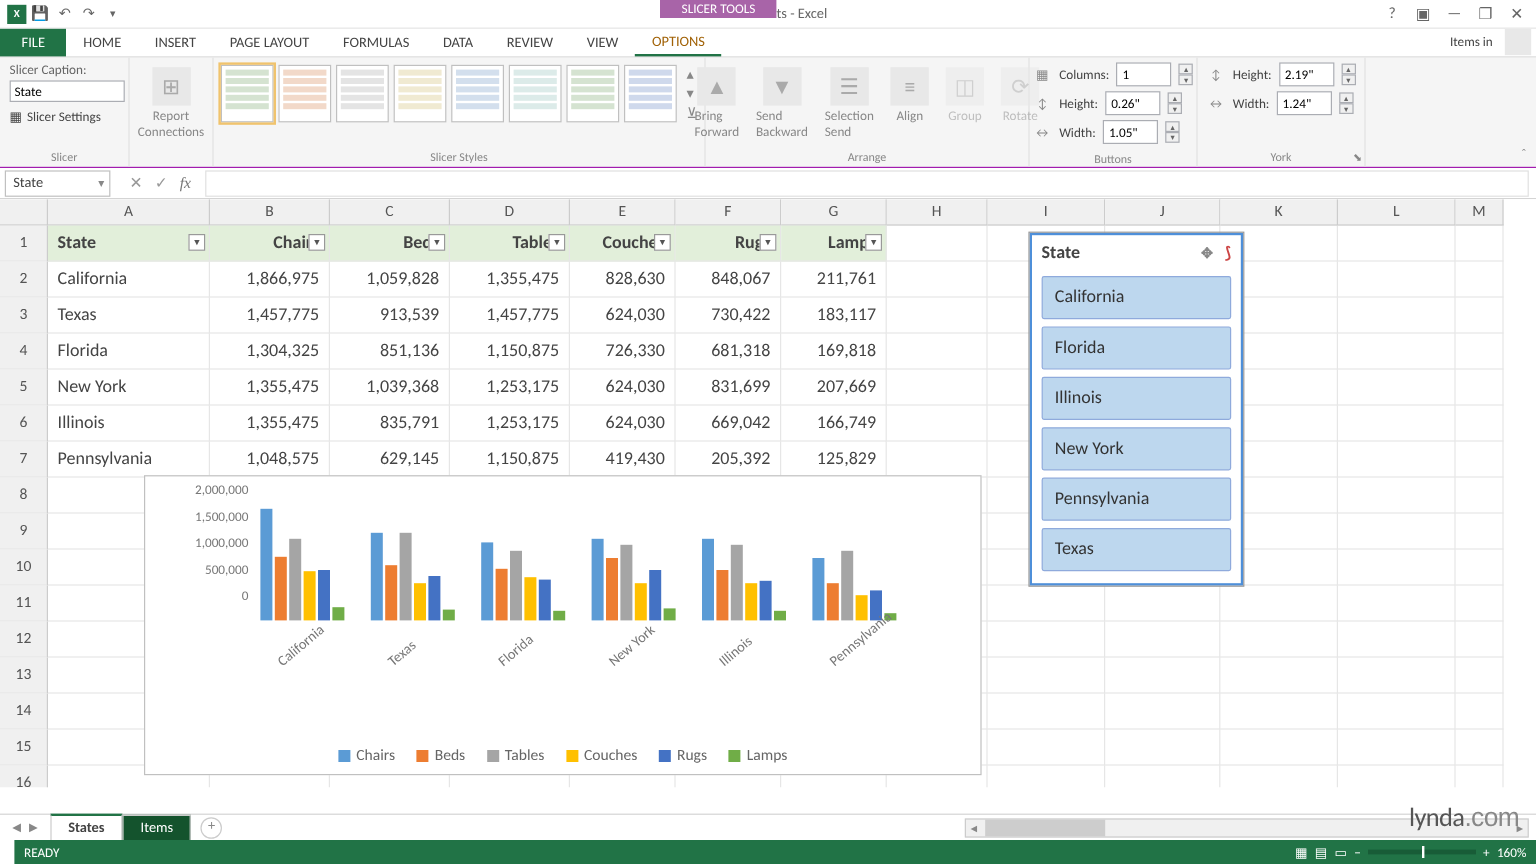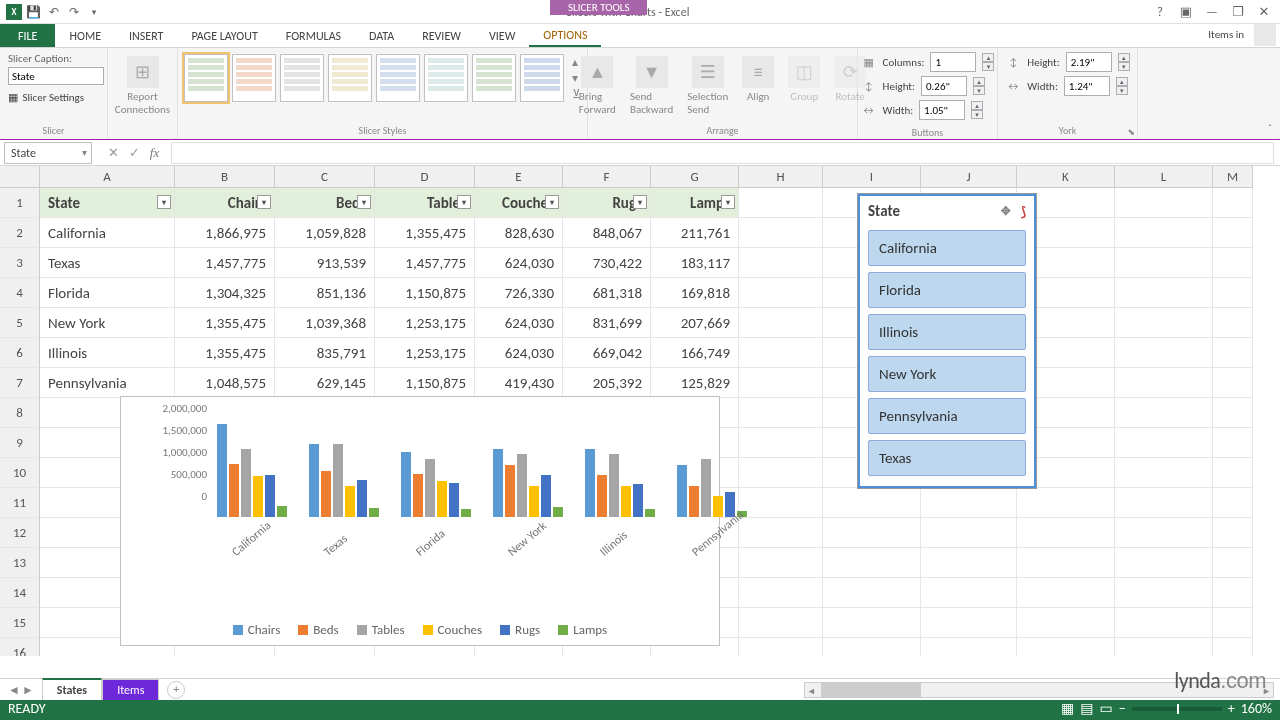--- a/index.html
+++ b/index.html
@@ -70,21 +70,21 @@
 .cell { border-right:1px solid #e6e6e6; border-bottom:1px solid #e6e6e6; padding:4px 8px; font-size:15px; display:flex; align-items:center; overflow:hidden; white-space:nowrap; }
 .hdr { background:#e2efda; font-weight:bold; position:relative; }
 .hdr .filter { position:absolute; right:3px; top:7px; width:14px; height:14px; border:1px solid #999; background:#fff; font-size:8px; text-align:center; line-height:12px; color:#555; }
 .num { justify-content:flex-end; }
 
 
 .cA{width:135px;} .cB{width:100px;} .cC{width:100px;} .cD{width:100px;} .cE{width:88px;} .cF{width:88px;} .cG{width:88px;}
 .cH{width:84px;} .cI{width:98px;} .cJ{width:96px;} .cK{width:98px;} .cL{width:98px;} .cM{width:40px;}
 
 
-.chart-box { position:absolute; left:120px; top:230px; width:600px; height:250px; background:#fff; border:1px solid #c0c0c0; }
+.chart-box { position:absolute; left:120px; top:230px; width:698px; height:250px; background:#fff; border:1px solid #c0c0c0; }
 .chart-plot { position:absolute; left:90px; top:10px; right:10px; height:110px; }
 .chart-axis-labels { position:absolute; left:10px; top:5px; width:76px; font-size:11px; color:#777; text-align:right; }
 .chart-axis-labels div { height:22px; }
 .bar-group { position:absolute; bottom:0; display:flex; gap:2px; align-items:flex-end; }
 .bar { width:10px; }
 .b-chairs{background:#5b9bd5;} .b-beds{background:#ed7d31;} .b-tables{background:#a5a5a5;}
 .b-couches{background:#ffc000;} .b-rugs{background:#4472c4;} .b-lamps{background:#70ad47;}
 .x-labels { position:absolute; left:90px; top:125px; right:10px; height:50px; }
 .xlabel { position:absolute; font-size:12px; color:#777; transform:rotate(-40deg); transform-origin:left top; }
 .legend { position:absolute; bottom:8px; left:0; right:0; display:flex; justify-content:center; gap:18px; font-size:13px; color:#666; }
@@ -98,29 +98,29 @@
 .slicer-head .drag { margin-left:auto; color:#888; font-size:12px; }
 .slicer-head .clear { margin-left:10px; color:#c44; font-size:13px; }
 .slicer-items { padding:4px 8px 10px; display:flex; flex-direction:column; gap:6px; }
 .slicer-item { background:#bdd7ee; border:1px solid #8faadc; padding:8px 10px; font-size:15px; color:#333; border-radius:2px; }
 
 
 .sheet-tabs { position:absolute; bottom:20px; left:0; right:0; height:22px; background:#fff; border-top:1px solid #d4d4d4; display:flex; align-items:center; }
 .nav-arrows { display:flex; gap:2px; padding:0 8px; color:#888; }
 .stab { padding:3px 14px; font-size:12px; border:1px solid #ccc; background:#fff; border-bottom:none; margin-top:-1px; }
 .stab.active { background:#fff; border-top:2px solid #217346; font-weight:600; }
-.stab.sel { background:#6d28d9; color:#fff; }
+.stab.sel { background:#14532d; color:#fff; }
 .addsheet { margin-left:8px; width:18px; height:18px; border:1px solid #ccc; border-radius:50%; text-align:center; line-height:15px; color:#888; }
 .hscroll { margin-left:auto; width:470px; height:16px; background:#f0f0f0; border:1px solid #ccc; position:relative; margin-right:6px; }
 .hscroll .thumb{ position:absolute; left:16px; top:0; bottom:0; width:100px; background:#cdcdcd; }
 .hscroll::before{content:"◄"; position:absolute; left:2px; font-size:9px; color:#888; top:2px;}
 .hscroll::after{content:"►"; position:absolute; right:2px; font-size:9px; color:#888; top:2px;}
 
 
-.statusbar { position:absolute; bottom:0; left:0; right:0; height:20px; background:#217346; color:#fff; display:flex; align-items:flex-start; font-size:14px; padding:0 8px; }
+.statusbar { position:absolute; bottom:0; left:12px; right:0; height:20px; background:#217346; color:#fff; display:flex; align-items:center; font-size:11px; padding:0 8px; }
 .statusbar .views { margin-left:auto; display:flex; gap:6px; align-items:center; }
 .statusbar .zoom-track { width:90px; height:4px; background:#185c37; position:relative; }
 .statusbar .zoom-track::before{content:""; position:absolute; left:50%; top:-3px; width:2px; height:10px; background:#fff;}
 .watermark { position:absolute; right:14px; bottom:26px; font-size:22px; color:#888; font-family:Arial; letter-spacing:-0.5px; }
 .watermark b { color:#555; font-weight:400; }
 </style>
 </head>
 <body>
 
 <div class="titlebar">

